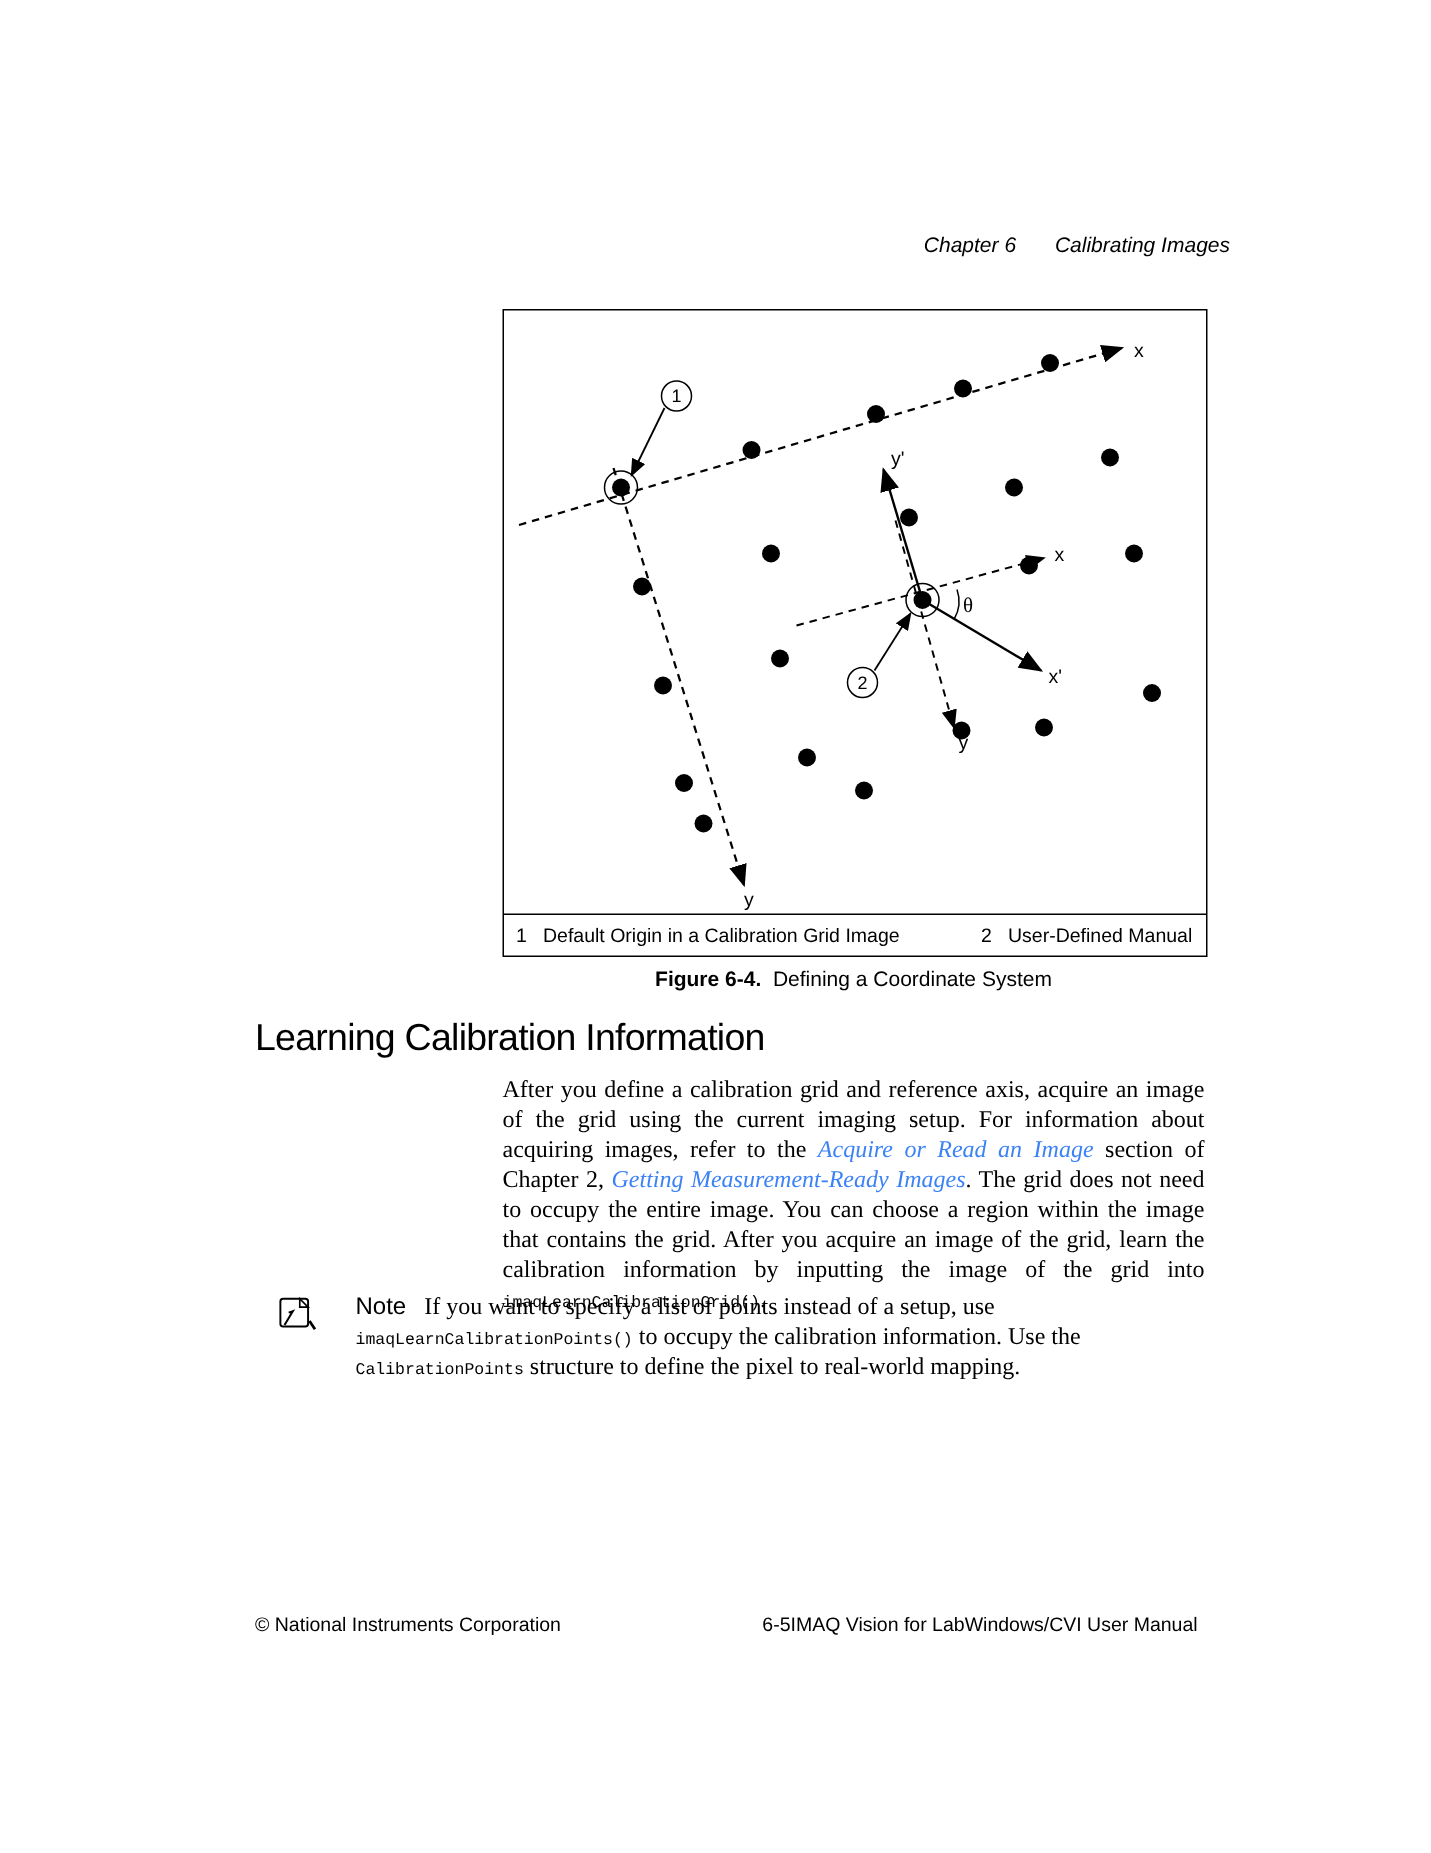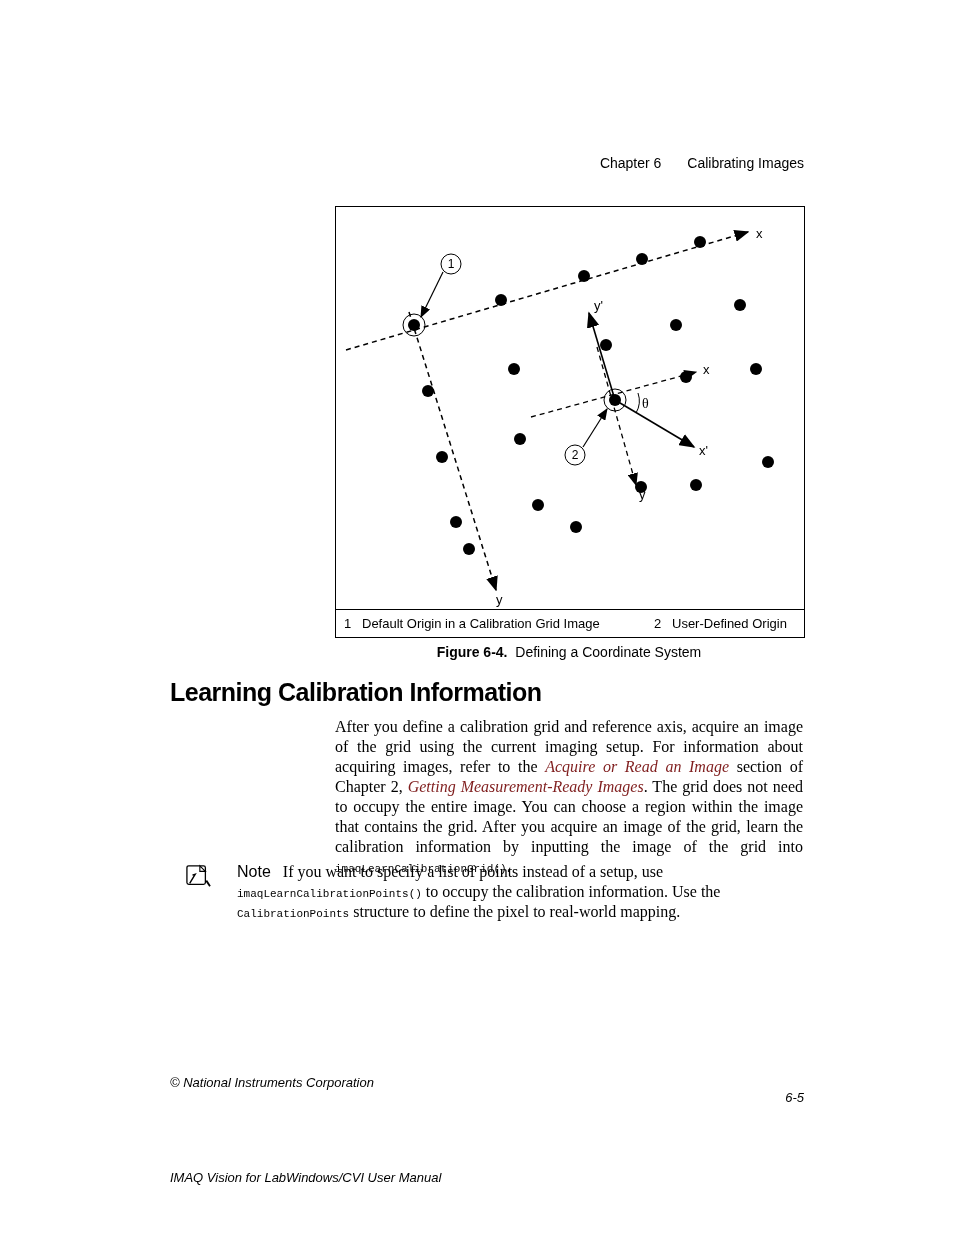--- a/index.html
+++ b/index.html
@@ -8,23 +8,24 @@
     width: 954px;
     height: 1235px;
     font-family: "Times New Roman", Times, serif;
     color: #000;
     position: relative;
     background: #fff;
   }
   .header {
     position: absolute;
     top: 155px;
-    left: 0;
+    left: 16px;
     width: 804px;
     text-align: right;
+    font-style: italic;
     font-family: Arial, Helvetica, sans-serif;
     font-size: 14px;
   }
   .header .chlabel { margin-right: 22px; }
   .figure-wrap {
     position: absolute;
     top: 206px;
     left: 335px;
     width: 468px;
     border: 1px solid #000;
@@ -54,34 +55,34 @@
     text-align: center;
     font-family: Arial, Helvetica, sans-serif;
     font-size: 14px;
   }
   .figcap b { font-weight: bold; }
   .h2 {
     position: absolute;
     top: 678px;
     left: 170px;
     font-family: Arial, Helvetica, sans-serif;
-    font-weight: bold;
+    font-weight: normal;
     font-size: 25px;
     letter-spacing: -0.5px;
   }
   .bodytext {
     position: absolute;
     left: 335px;
     width: 468px;
     font-size: 16px;
     line-height: 1.25;
     text-align: justify;
   }
   .para1 { top: 717px; }
-  a.link { color: #7f1d1d; font-style: italic; text-decoration: none; }
+  a.link { color: #3b82f6; font-style: italic; text-decoration: none; }
   .mono { font-family: "Courier New", Courier, monospace; font-size: 11px; }
   .note-icon {
     position: absolute;
     top: 864px;
     left: 184px;
     width: 28px;
     height: 24px;
   }
   .note-block {
     position: absolute;
@@ -92,23 +93,21 @@
     line-height: 1.25;
   }
   .note-block .lead { font-family: Arial, Helvetica, sans-serif; font-weight: normal; margin-right: 12px; }
   .footer {
     position: absolute;
     top: 1075px;
     left: 170px;
     width: 634px;
     font-family: Arial, Helvetica, sans-serif;
     font-size: 13px;
-    font-style: italic;
     display: flex;
-    flex-direction: column;
   }
   .footer .fl { flex: 1; text-align: left; }
   .footer .fc { flex: 0 0 80px; text-align: right; }
   .footer .fr { flex: 1; text-align: left; }
 </style>
 </head>
 <body>
 
 <div class="header">
   <span class="chlabel">Chapter 6</span>
@@ -187,21 +186,21 @@
     <line x1="247" y1="240" x2="271" y2="202" stroke="#000" stroke-width="1.2" marker-end="url(#arrow)"></line>
   </svg>
 
   <div class="legend-row">
     <div class="leg-item leg1">
       <span class="leg-num">1</span>
       <span class="leg-text">Default Origin in a Calibration Grid Image</span>
     </div>
     <div class="leg-item leg2">
       <span class="leg-num">2</span>
-      <span class="leg-text">User-Defined Origin</span>
+      <span class="leg-text">User-Defined Manual</span>
     </div>
   </div>
 </div>
 
 <div class="figcap">
   <b>Figure 6-4.</b>
   &nbsp;<span>Defining a Coordinate System</span>
 </div>
 
 <div class="h2">Learning Calibration Information</div>

